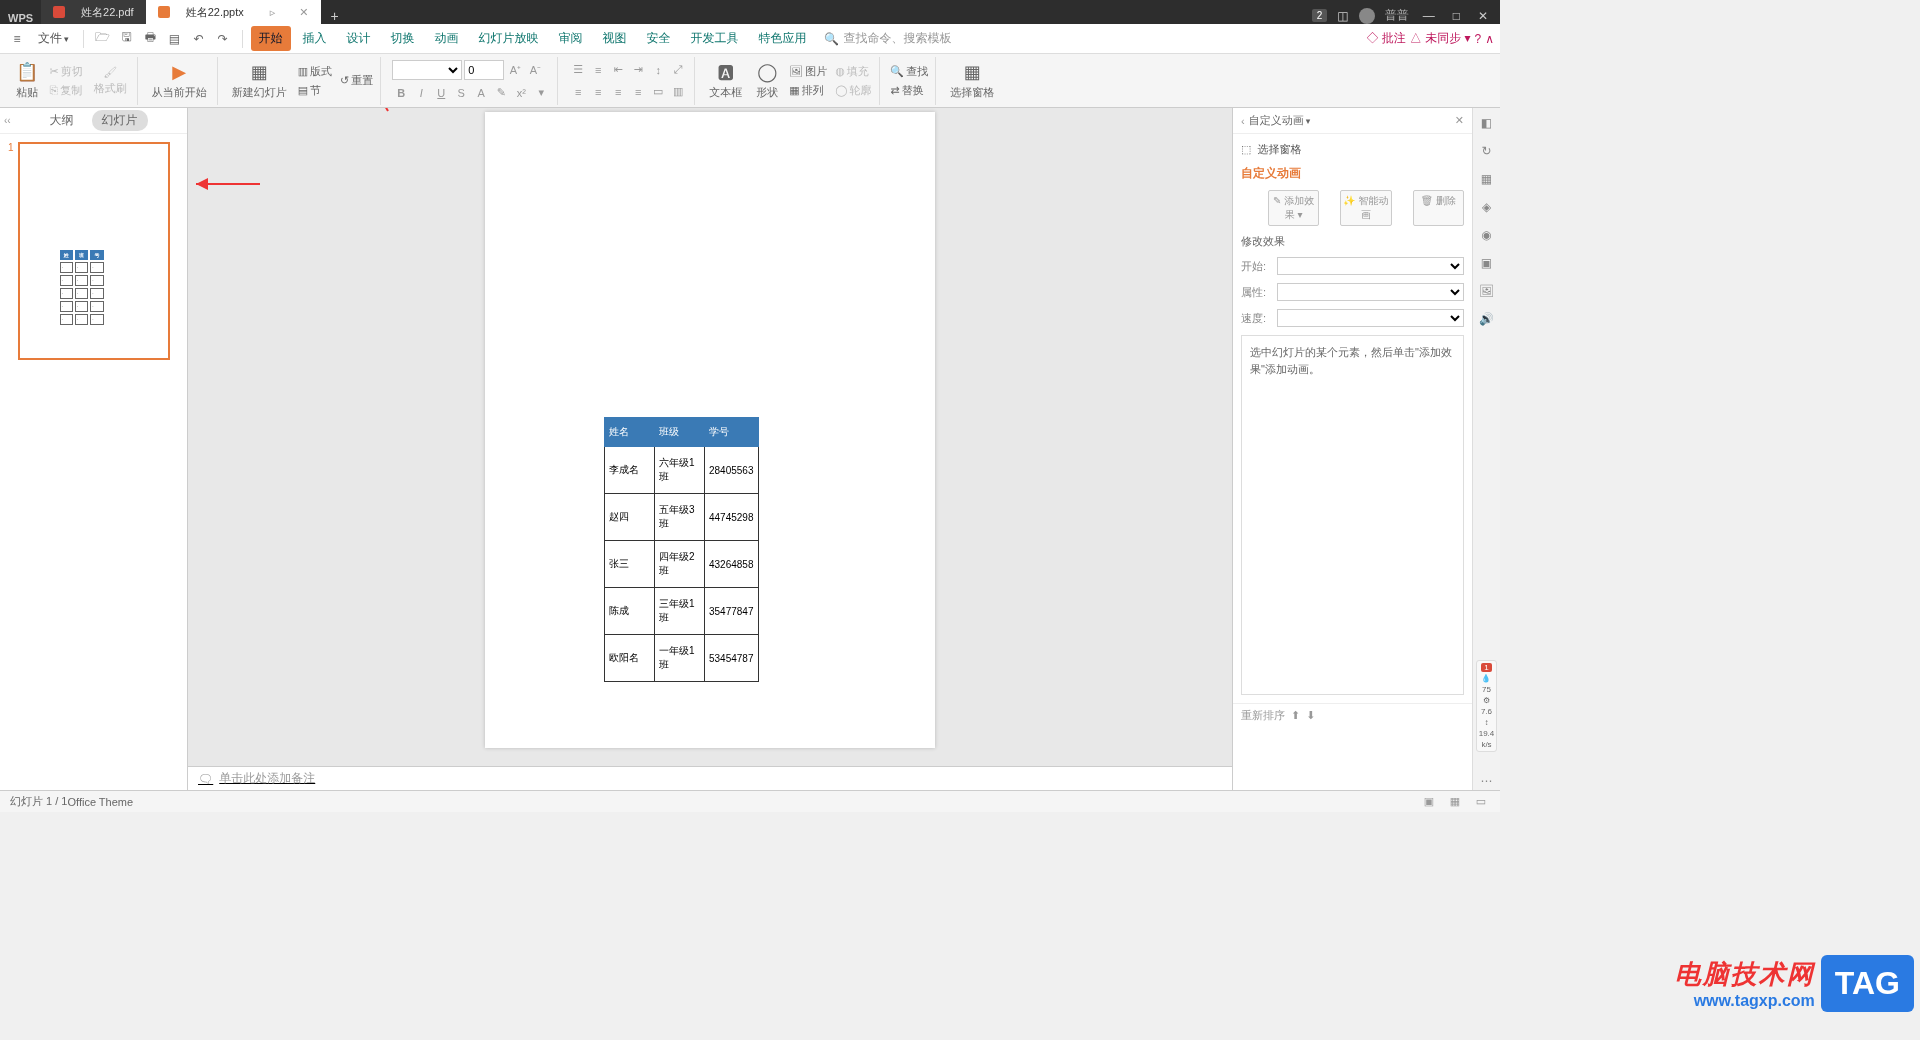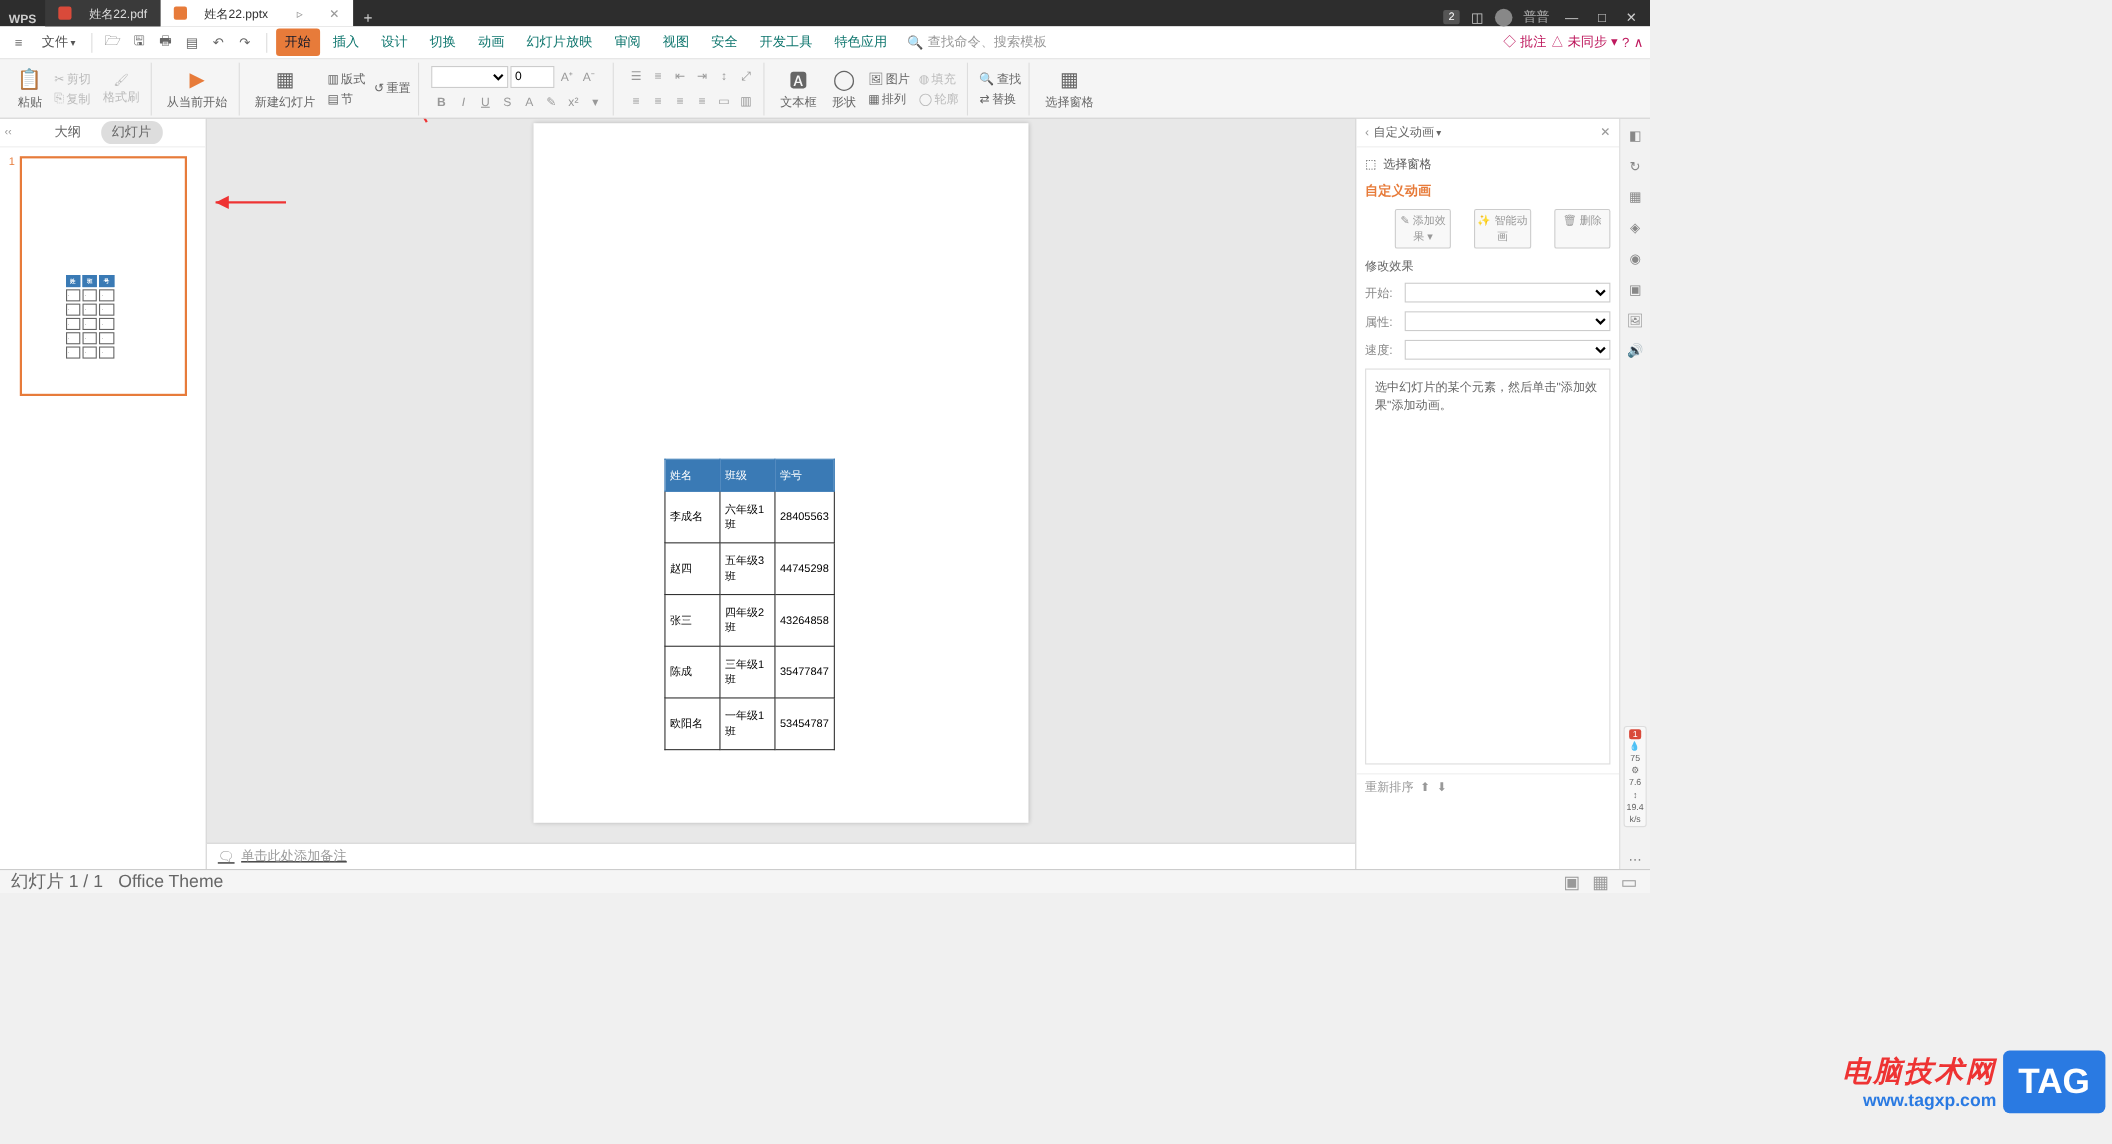--- a/index.html
+++ b/index.html
@@ -86,21 +86,21 @@
 .hint-box { border: 1px solid #ddd; padding: 8px; color: #666; font-size: 11px; line-height: 1.5; height: 360px; }
 .reorder-row { display: flex; align-items: center; gap: 6px; color: #999; padding: 4px 8px; border-top: 1px solid #eee; }
 
 
 .side-toolbar { width: 28px; background: #f2f2f2; border-left: 1px solid #ddd; display: flex; flex-direction: column; align-items: center; padding-top: 6px; gap: 10px; color: #888; }
 .side-ic { width: 18px; height: 18px; cursor: pointer; display: flex; align-items: center; justify-content: center; }
 .perf-widget { margin-top: auto; margin-bottom: 10px; background: #f8f8f8; border: 1px solid #ddd; border-radius: 3px; padding: 2px; font-size: 8px; display: flex; flex-direction: column; align-items: center; gap: 2px; color: #666; }
 .perf-badge { background: #d94a3a; color: #fff; border-radius: 2px; padding: 0 3px; font-size: 8px; }
 
 
-.statusbar { height: 22px; background: #f5f5f5; border-top: 1px solid #ccc; display: flex; align-items: center; padding: 0 10px; font-size: 16px; color: #666; gap: 14px; }
+.statusbar { height: 22px; background: #f5f5f5; border-top: 1px solid #ccc; display: flex; align-items: center; padding: 0 10px; font-size: 11px; color: #666; }
 .statusbar-right { margin-left: auto; display: flex; align-items: center; gap: 8px; }
 
 
 .arrow { position: absolute; color: #e33; pointer-events: none; }
 .arrow svg { overflow: visible; }
 
 
 .watermark { position: absolute; right: 6px; bottom: 28px; z-index: 100; display: flex; align-items: center; gap: 6px; }
 .wm-text { display: flex; flex-direction: column; align-items: flex-end; }
 .wm-cn { color: #e33; font-size: 26px; font-weight: bold; font-style: italic; letter-spacing: 2px; }

